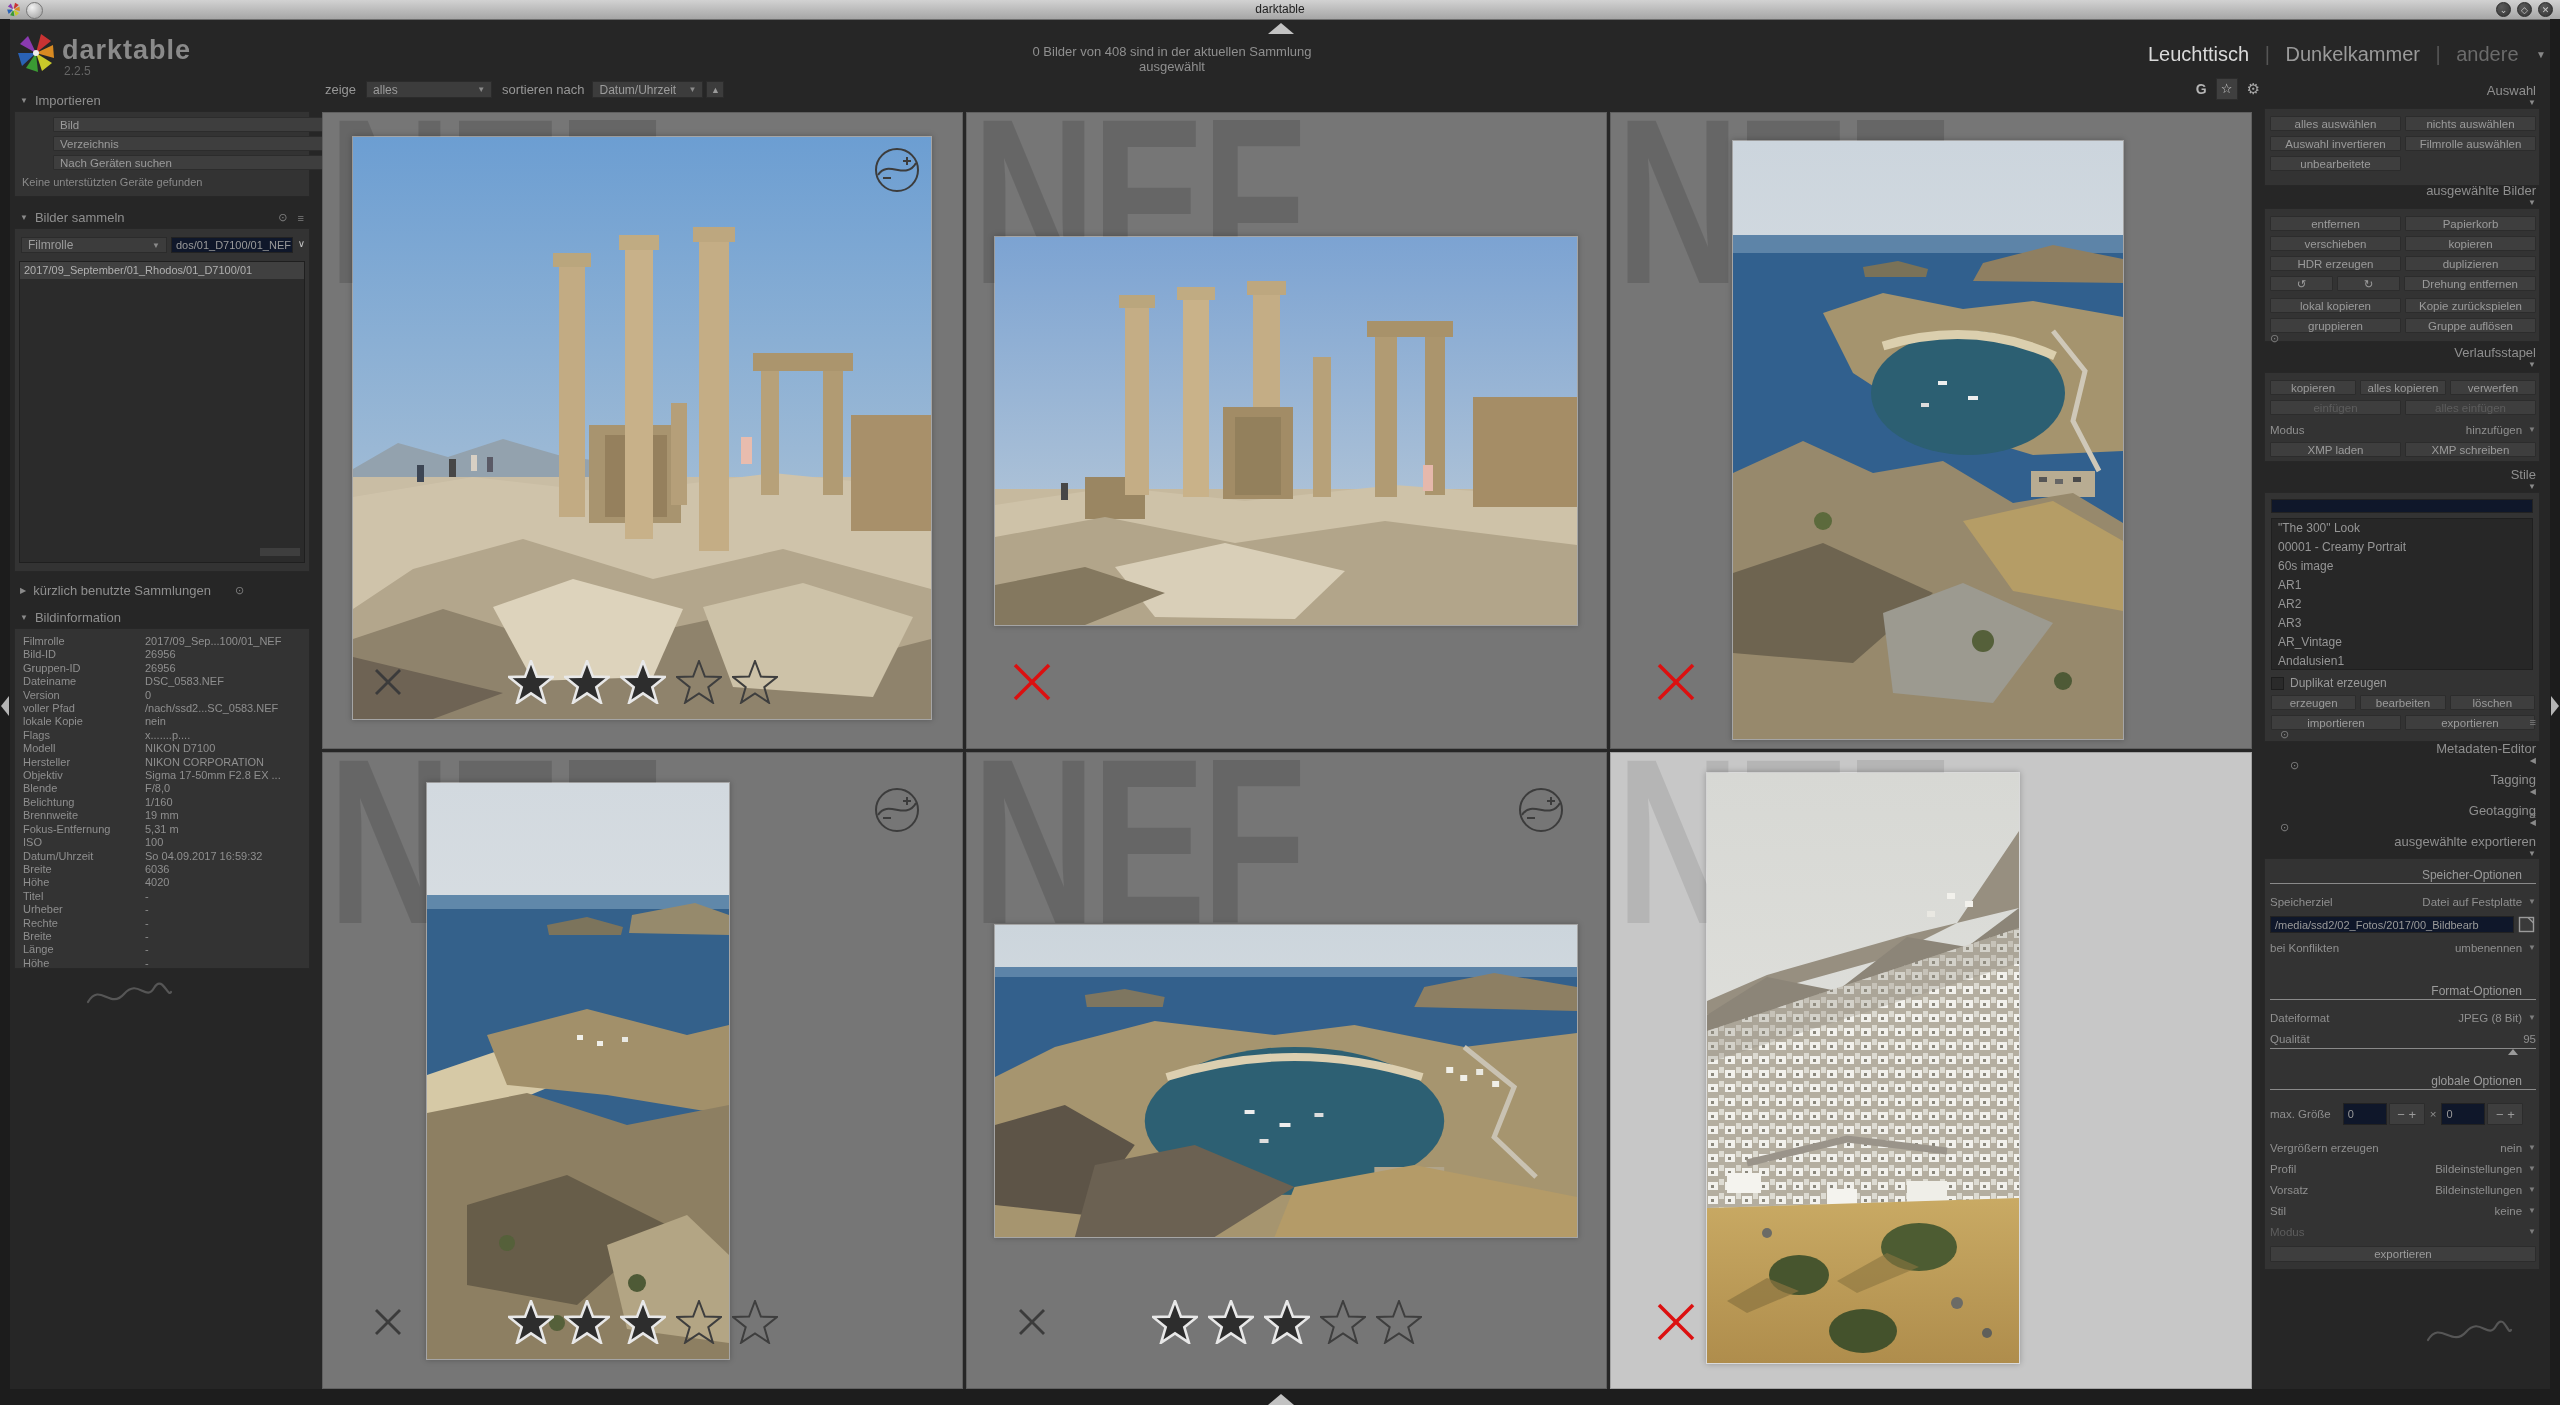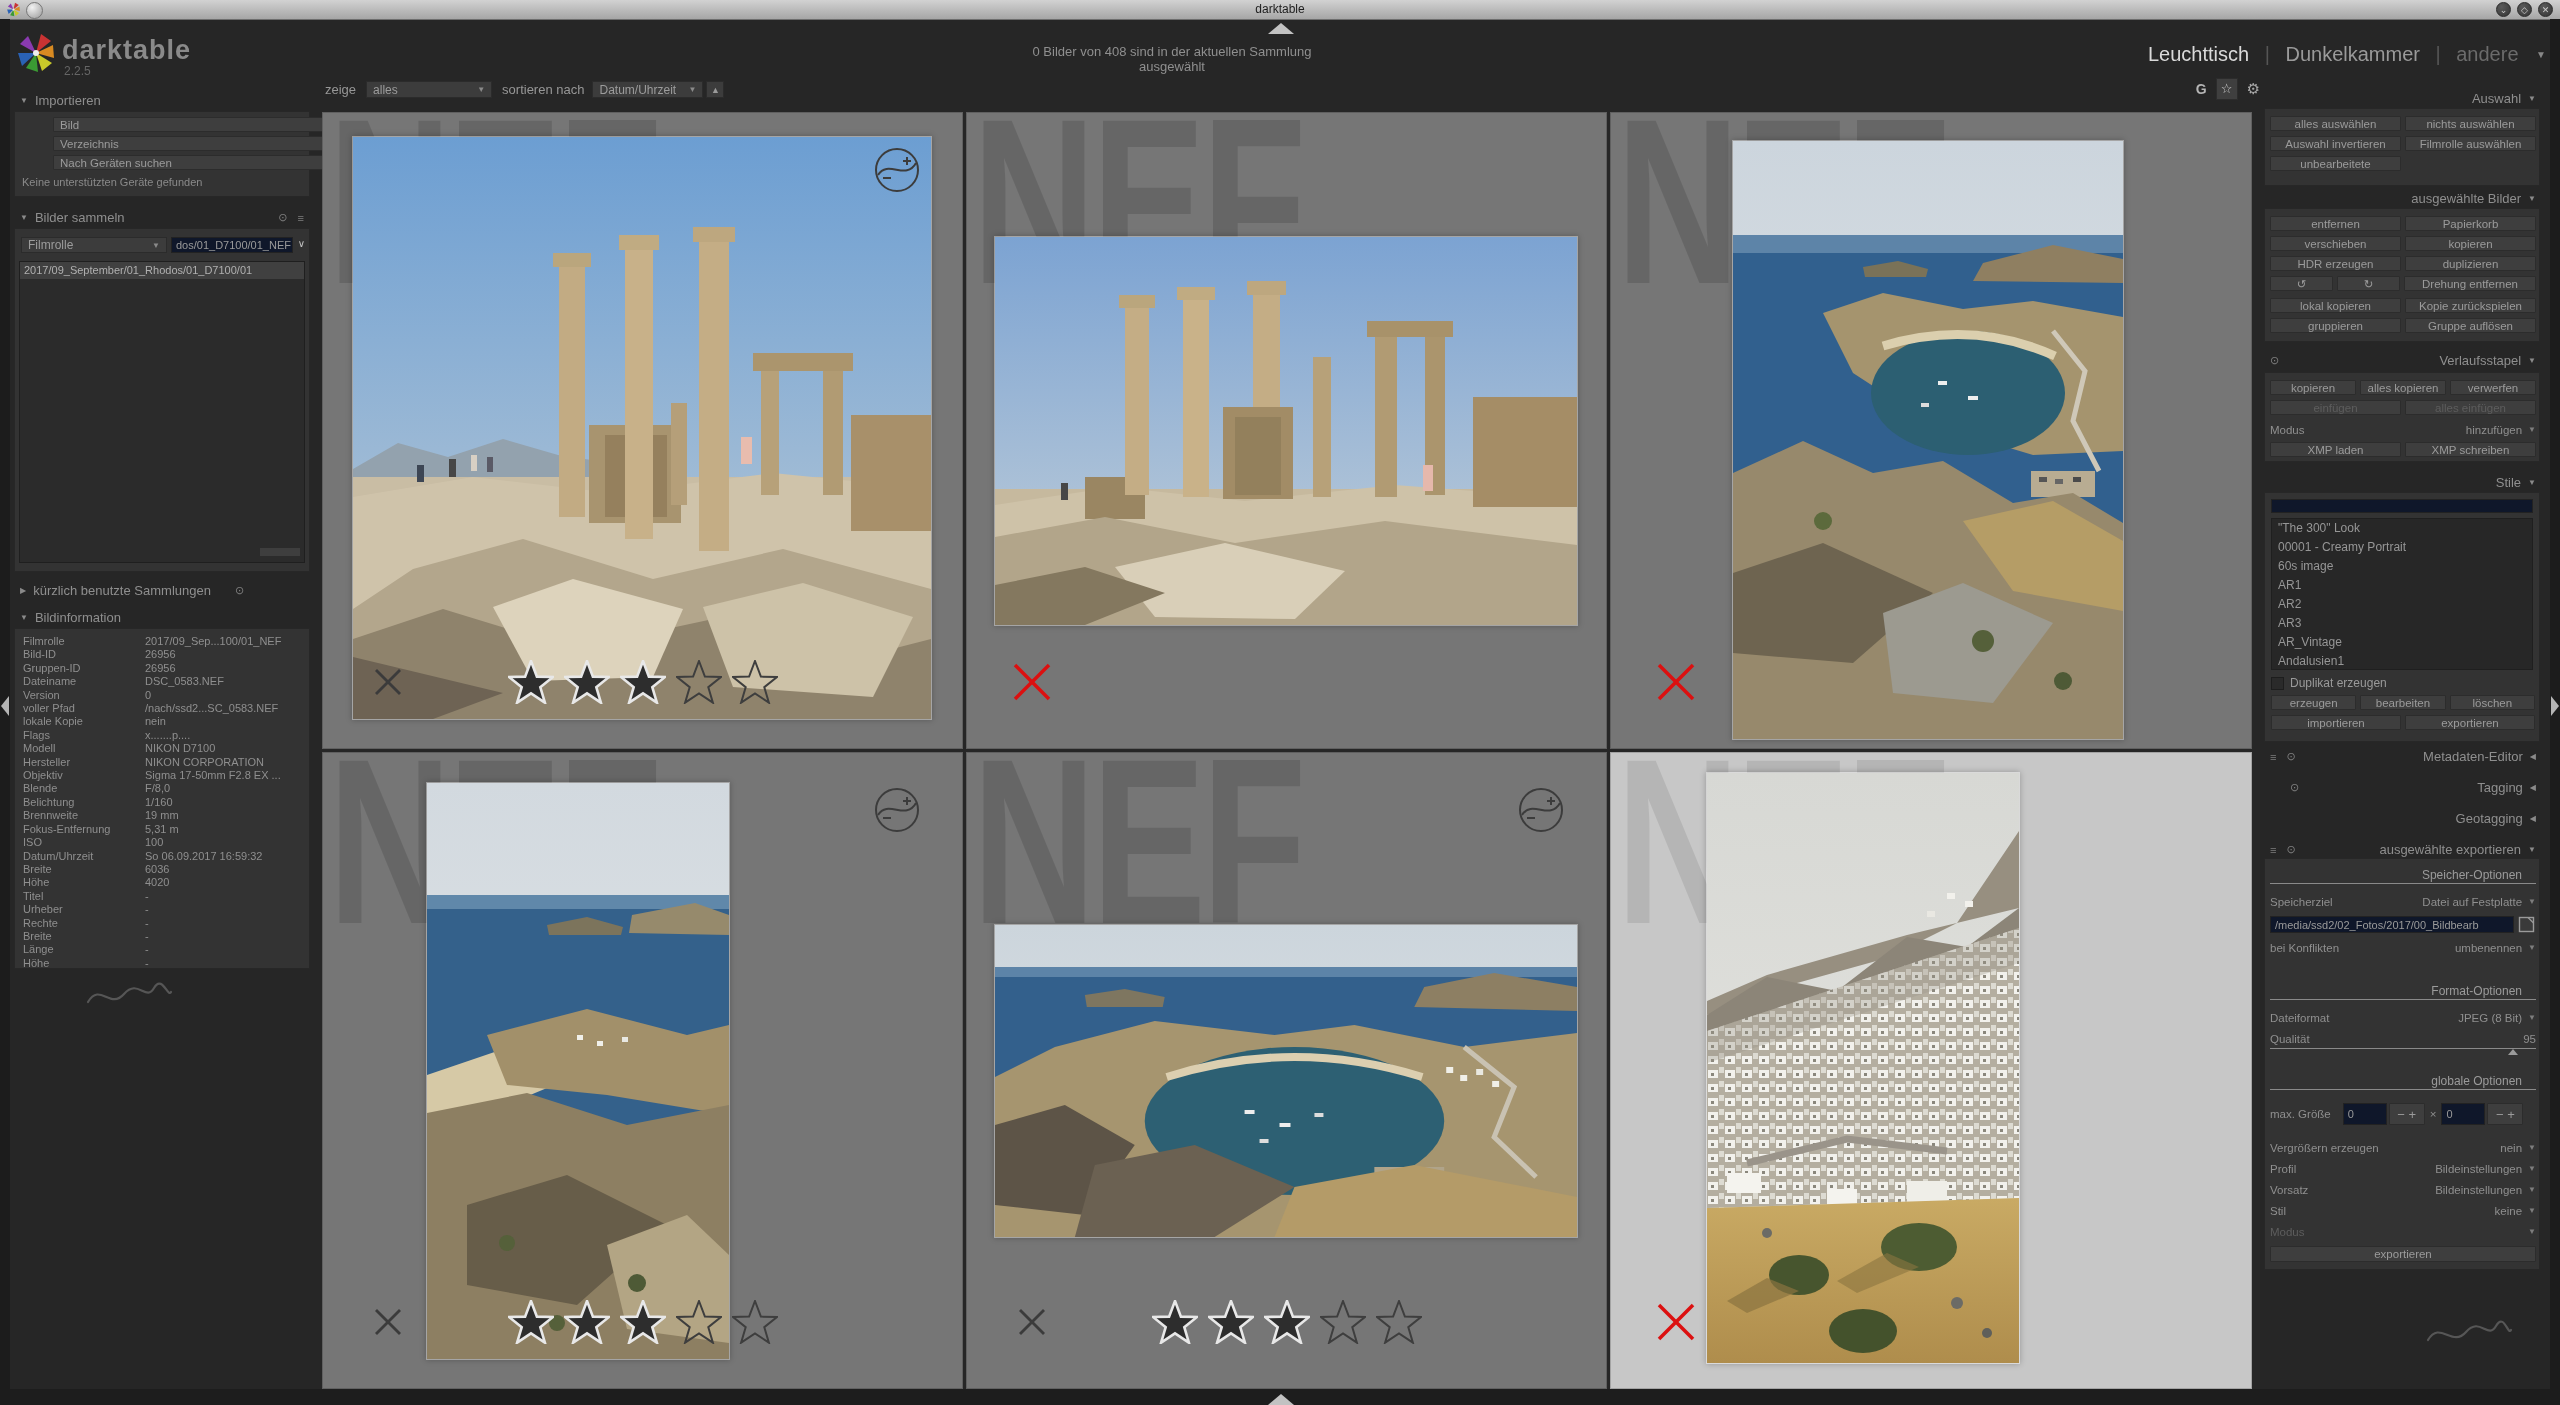--- a/index.html
+++ b/index.html
@@ -44,21 +44,21 @@
   .gearbtn{color:#a8a8a8;font-size:15px;}
   .filter-row{position:absolute;top:81px;left:325px;height:17px;display:flex;align-items:center;font-size:13px;color:#979797;}
   .combo{background:#3c3c3c;border:1px solid #2b2b2b;height:17px;box-sizing:border-box;
     display:flex;align-items:center;padding:0 6px;color:#9c9c9c;font-size:12px;}
   .combo .car{margin-left:auto;font-size:8px;color:#8a8a8a;padding-left:8px;}
   .sortbtn{width:18px;height:17px;background:#3c3c3c;border:1px solid #2b2b2b;box-sizing:border-box;
     color:#9a9a9a;font-size:9px;text-align:center;line-height:16px;}
   
   .phdr{position:absolute;display:flex;align-items:center;font-size:13px;color:#8f8f8f;height:17px;}
   .phdr .tri{font-size:8px;margin-right:7px;color:#8a8a8a;}
-  .phdr-r{position:absolute;font-size:13px;color:#8f8f8f;height:17px;display:flex;align-items:center;justify-content:flex-end;}
+  .phdr-r{position:absolute;font-size:13px;color:#8f8f8f;height:17px;display:flex;align-items:flex-end;justify-content:flex-end;flex-direction:column;}
   .phdr-r .tri{font-size:8px;margin-left:7px;color:#8a8a8a;}
   .micon{font-size:11px;color:#7f7f7f;}
   .pbox{position:absolute;background:#333333;border:1px solid #272727;box-sizing:border-box;}
   .btn{background:#3e3e3e;border:1px solid #2c2c2c;box-sizing:border-box;color:#9b9b9b;font-size:11.5px;
     display:flex;align-items:center;justify-content:center;height:15px;border-radius:1px;white-space:nowrap;overflow:hidden;}
   .btn-left{justify-content:flex-start;padding-left:6px;margin-left:32px;}
   .btn-dim{color:#5d5d5d;}
   .note{font-size:11px;color:#8a8a8a;}
   .rrow{position:absolute;left:2270px;width:266px;display:flex;gap:4px;}
   .rrow .btn{flex:1;}
@@ -269,21 +269,21 @@
         <div class="inforow">
           <span class="lbl">Fokus-Entfernung</span>
           <span class="val">5,31 m</span>
         </div>
         <div class="inforow">
           <span class="lbl">ISO</span>
           <span class="val">100</span>
         </div>
         <div class="inforow">
           <span class="lbl">Datum/Uhrzeit</span>
-          <span class="val">So 06.09.2017 16:59:32</span>
+          <span class="val">So 04.09.2017 16:59:32</span>
         </div>
         <div class="inforow">
           <span class="lbl">Breite</span>
           <span class="val">6036</span>
         </div>
         <div class="inforow">
           <span class="lbl">Höhe</span>
           <span class="val">4020</span>
         </div>
         <div class="inforow">

